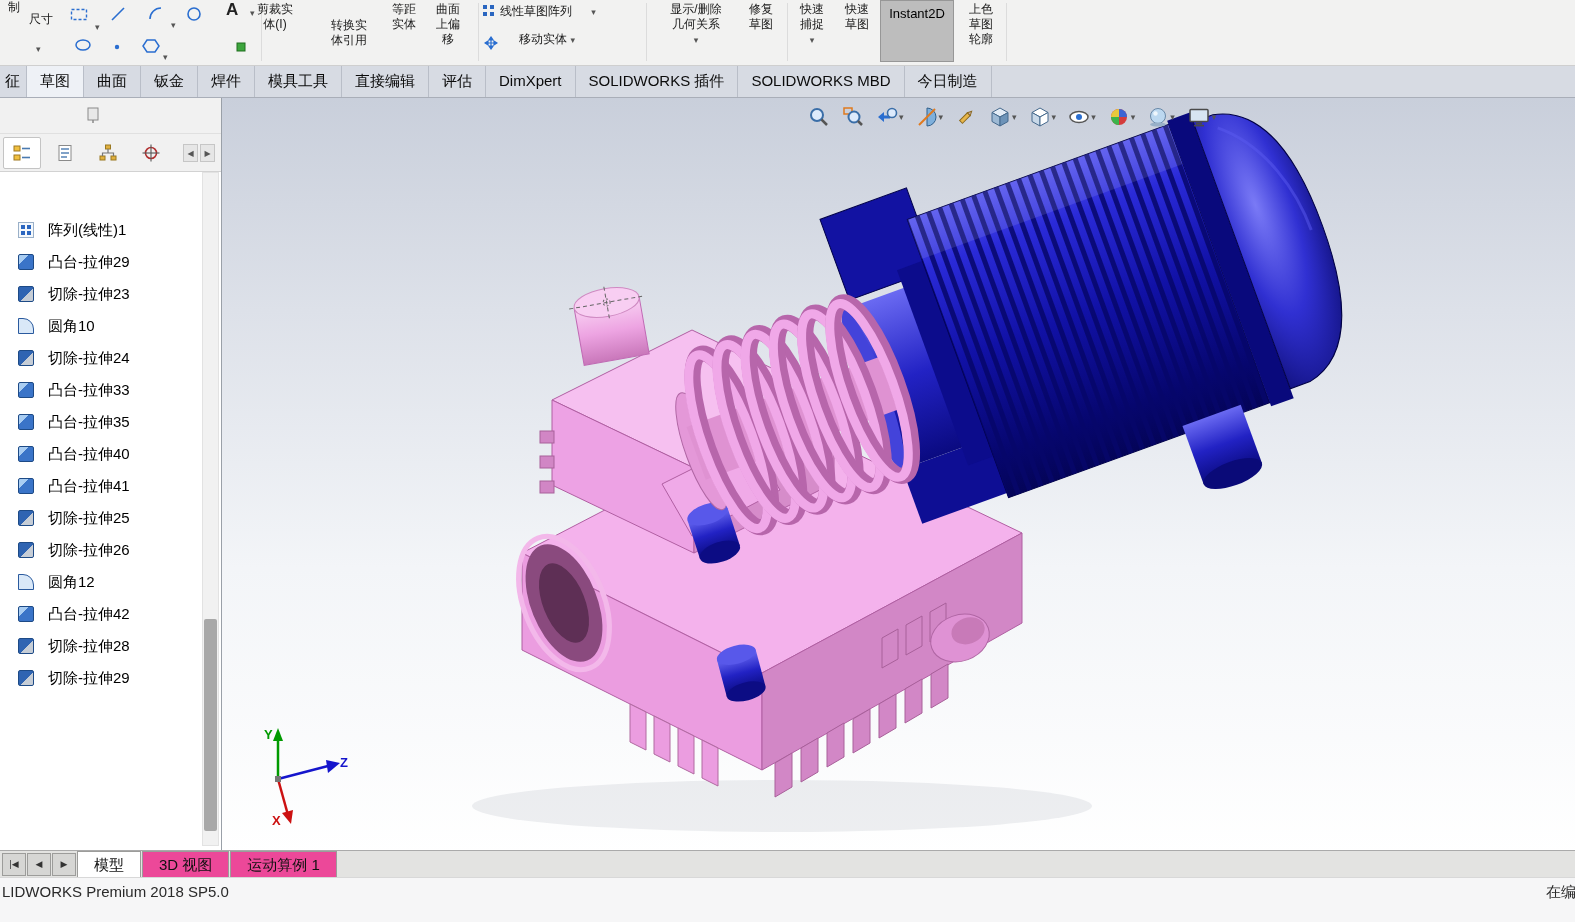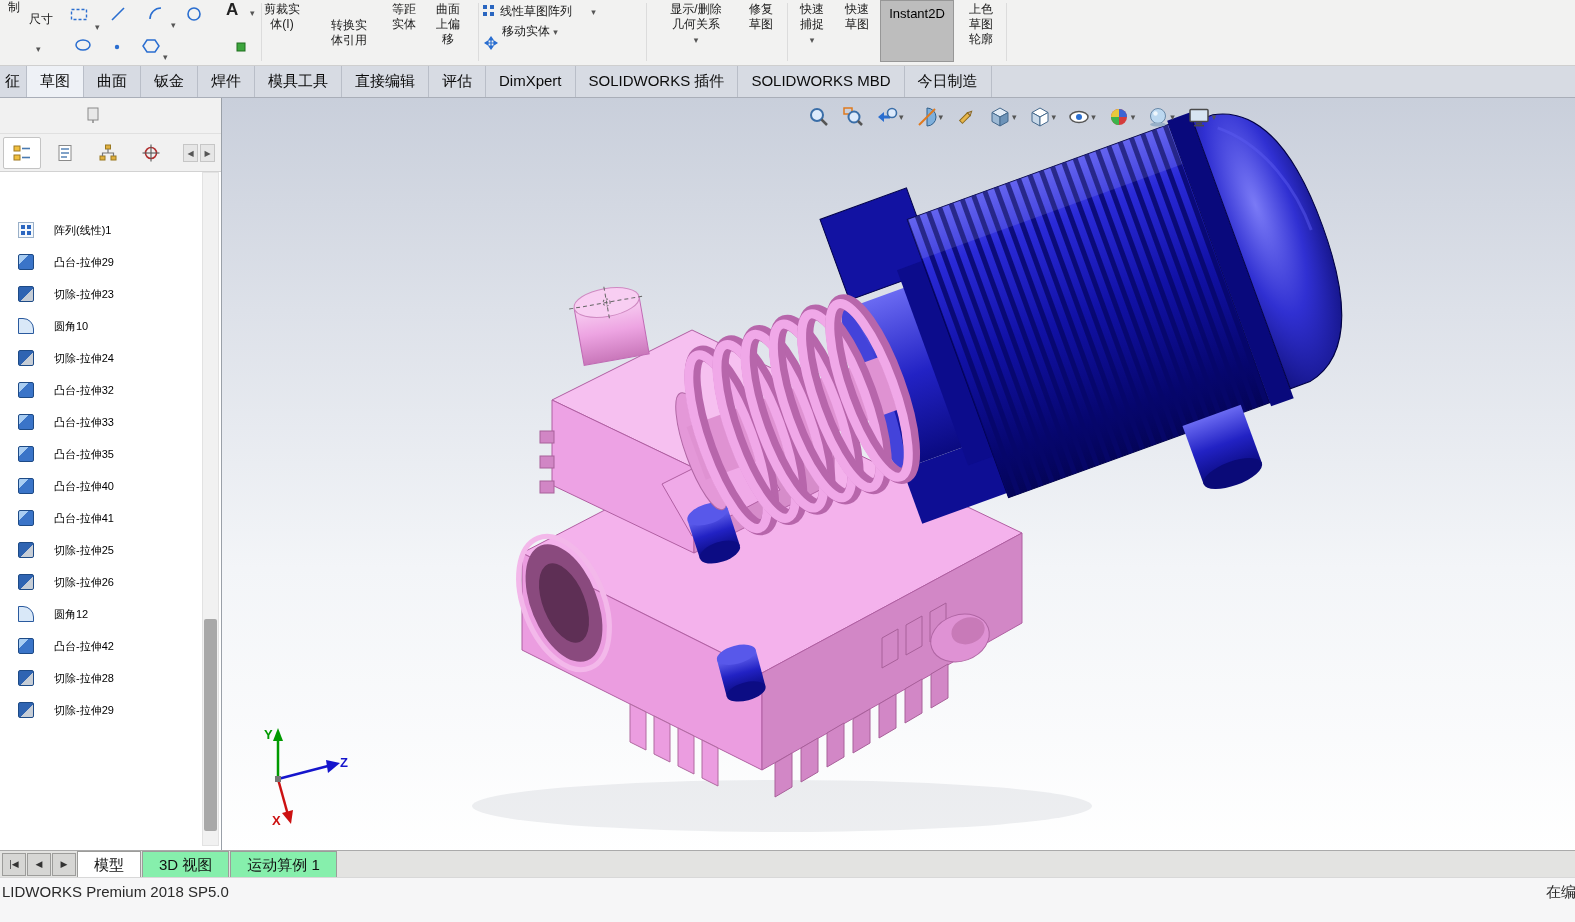--- a/index.html
+++ b/index.html
@@ -26,21 +26,21 @@
   #panel{position:absolute;left:0;top:98px;width:222px;height:752px;background:#fff;border-right:1px solid #9aa0a8}
   #panel-top{position:absolute;left:0;top:0;width:100%;height:36px;background:#f1f1f1;border-bottom:1px solid #e0e0e0}
   #mgr-tabs{position:absolute;left:0;top:36px;width:100%;height:38px;background:#f1f1f1;border-bottom:1px solid #d2d2d2;
             display:flex;align-items:center;gap:5px;padding:0 3px}
   .mtab{width:38px;height:32px;display:flex;align-items:center;justify-content:center;border:1px solid transparent;border-radius:2px}
   .mtab.active{background:#fff;border-color:#c4c4c4}
   .mgr-arrows{margin-left:auto;display:flex;gap:2px;padding-right:3px}
   .marrow{width:15px;height:18px;font-size:8px;line-height:17px;text-align:center;color:#555;background:#e6e6e6;border:1px solid #c6c6c6}
   #tree-flyout{position:absolute;left:5px;top:80px;font-size:9px;color:#555}
   #tree{position:absolute;left:0;top:74px;width:200px;height:678px;overflow:hidden;padding-top:42px;background:#fff}
-  .titem{height:32px;display:flex;align-items:center;gap:20px;padding-left:18px;font-size:11px;color:#000;white-space:nowrap}
+  .titem{height:32px;display:flex;align-items:center;gap:14px;padding-left:18px;font-size:15px;color:#000;white-space:nowrap}
   .ticon{width:16px;height:16px;display:inline-block;position:relative;flex:0 0 16px}
   .ticon.boss{background:linear-gradient(135deg,#a9cdf2 0 35%,#3a74c8 35%);border:1px solid #1d4a86;border-radius:2px}
   .ticon.cut{background:linear-gradient(135deg,#2f64b2 0 55%,#c6cdd6 55%);border:1px solid #1d4a86;border-radius:2px}
   .ticon.fillet{background:#d9e8f8;border:1px solid #2a5a9e;border-top-right-radius:11px}
   .ticon.pattern{border:1px solid #9ab0c8;background:#f4f8fc}
   .ticon.pattern::before{content:"";position:absolute;left:2px;top:2px;width:4px;height:4px;background:#2a66c0;
                          box-shadow:6px 0 0 #2a66c0,0 6px 0 #2a66c0,6px 6px 0 #2a66c0}
   #vscroll{position:absolute;right:2px;top:74px;width:17px;height:674px;background:#f1f1f1;border:1px solid #e2e2e2}
   #vthumb{position:absolute;left:1px;right:1px;top:446px;height:212px;background:#a8a8a8;border-radius:2px}
   #splitter{position:absolute;left:222px;top:425px;width:10px;height:58px;background:#c2c9d3;border:1px solid #98a0ac;border-left:none;border-radius:0 5px 5px 0}
@@ -50,21 +50,21 @@
             background:linear-gradient(180deg,#c9cfdb 0%,#dde1e9 28%,#f3f5f8 62%,#ffffff 100%)}
   #headsup{position:absolute;left:584px;top:6px;display:flex;align-items:center;gap:8px}
   .hbtn{display:flex;align-items:center;gap:1px;padding:2px;border-radius:3px}
   #model-svg{position:absolute;left:0;top:0}
   #triad{position:absolute;left:30px;top:625px}
 
   
   #bottombar{position:absolute;left:0;top:850px;width:1575px;height:27px;background:#e3e3e1;border-top:1px solid #aaa;
              display:flex;align-items:flex-end;padding-left:2px}
   .bnav{width:24px;height:23px;margin:0 1px 1px 0;background:#d6d6d4;border:1px solid #9c9c9a;font-size:9px;line-height:21px;text-align:center;color:#333}
-  .btab{padding:0 16px;height:26px;line-height:25px;font-size:15px;background:#86efac;border:1px solid #9c9c9a;border-bottom:none;margin-right:1px;white-space:nowrap}
+  .btab{padding:0 16px;height:26px;line-height:25px;font-size:15px;background:#ec4899;border:1px solid #9c9c9a;border-bottom:none;margin-right:1px;white-space:nowrap}
   .btab.active{background:#fff}
   .btab:first-of-type{margin-left:6px}
 
   
   #statusbar{position:absolute;left:0;top:877px;width:1575px;height:45px;background:#f6f6f7;border-top:1px solid #d8d8d8}
   #status-left{position:absolute;left:2px;top:5px;font-size:15px;color:#2a2a2a;white-space:nowrap}
   #status-right{position:absolute;left:1546px;top:5px;font-size:15px;color:#2a2a2a;white-space:nowrap}
 </style>
 </head>
 <body>
@@ -117,21 +117,21 @@
           <rect x="1" y="1" width="8" height="8" fill="#3da53d" stroke="#1f6e1f"></rect>
         </svg>
     </div>
     <span class="caret" style="position:absolute;left:95px;top:22px">▾</span>
     <span class="caret" style="position:absolute;left:171px;top:20px">▾</span>
     <span class="caret" style="position:absolute;left:250px;top:8px">▾</span>
     <span class="caret" style="position:absolute;left:163px;top:52px">▾</span>
 
     <div class="rsep" style="left:261px"></div>
 
-    <div class="rbtn" style="left:255px;top:2px;width:54px">
+    <div class="rbtn" style="left:248px;top:2px;width:54px">
       <div>剪裁实</div>
       <div>体(I)</div>
     </div>
     <div class="rbtn" style="left:320px;top:18px;width:58px">
       <div>转换实</div>
       <div>体引用</div>
     </div>
     <div class="rbtn" style="left:383px;top:2px;width:42px">
       <div>等距</div>
       <div>实体</div>
@@ -154,21 +154,21 @@
     </div>
     <div class="rbtn" style="left:500px;top:4px;width:128px;text-align:left">
       <span>线性草图阵列</span>
       <span class="caret" style="margin-left:16px">▾</span>
     </div>
     <div class="tool-ico" style="left:484px;top:36px">
       <svg width="14" height="14">
           <path d="M7,1 L7,13 M1,7 L13,7 M7,1 l-2,3 h4 z M7,13 l-2,-3 h4 z M1,7 l3,-2 v4 z M13,7 l-3,-2 v4 z" stroke="#2a6ed0" stroke-width="1.2" fill="#2a6ed0"></path>
         </svg>
     </div>
-    <div class="rbtn" style="left:502px;top:24px;width:90px;text-align:left">
+    <div class="rbtn" style="left:502px;top:32px;width:90px;text-align:center">
       <span>移动实体</span>
       <span class="caret">▾</span>
     </div>
 
     <div class="rsep" style="left:646px"></div>
 
     <div class="rbtn" style="left:650px;top:2px;width:92px">
       <div>显示/删除</div>
       <div>几何关系</div>
       <div class="caret">▾</div>
@@ -272,24 +272,20 @@
           <span class="ticon cut"></span>
           <span>切除-拉伸23</span>
         </div>
       <div class="titem">
           <span class="ticon fillet"></span>
           <span>圆角10</span>
         </div>
       <div class="titem">
           <span class="ticon cut"></span>
           <span>切除-拉伸24</span>
-        </div>
-      <div class="titem">
-          <span class="ticon boss"></span>
-          <span>凸台-拉伸32</span>
         </div>
       <div class="titem">
           <span class="ticon boss"></span>
           <span>凸台-拉伸33</span>
         </div>
       <div class="titem">
           <span class="ticon boss"></span>
           <span>凸台-拉伸35</span>
         </div>
       <div class="titem">

